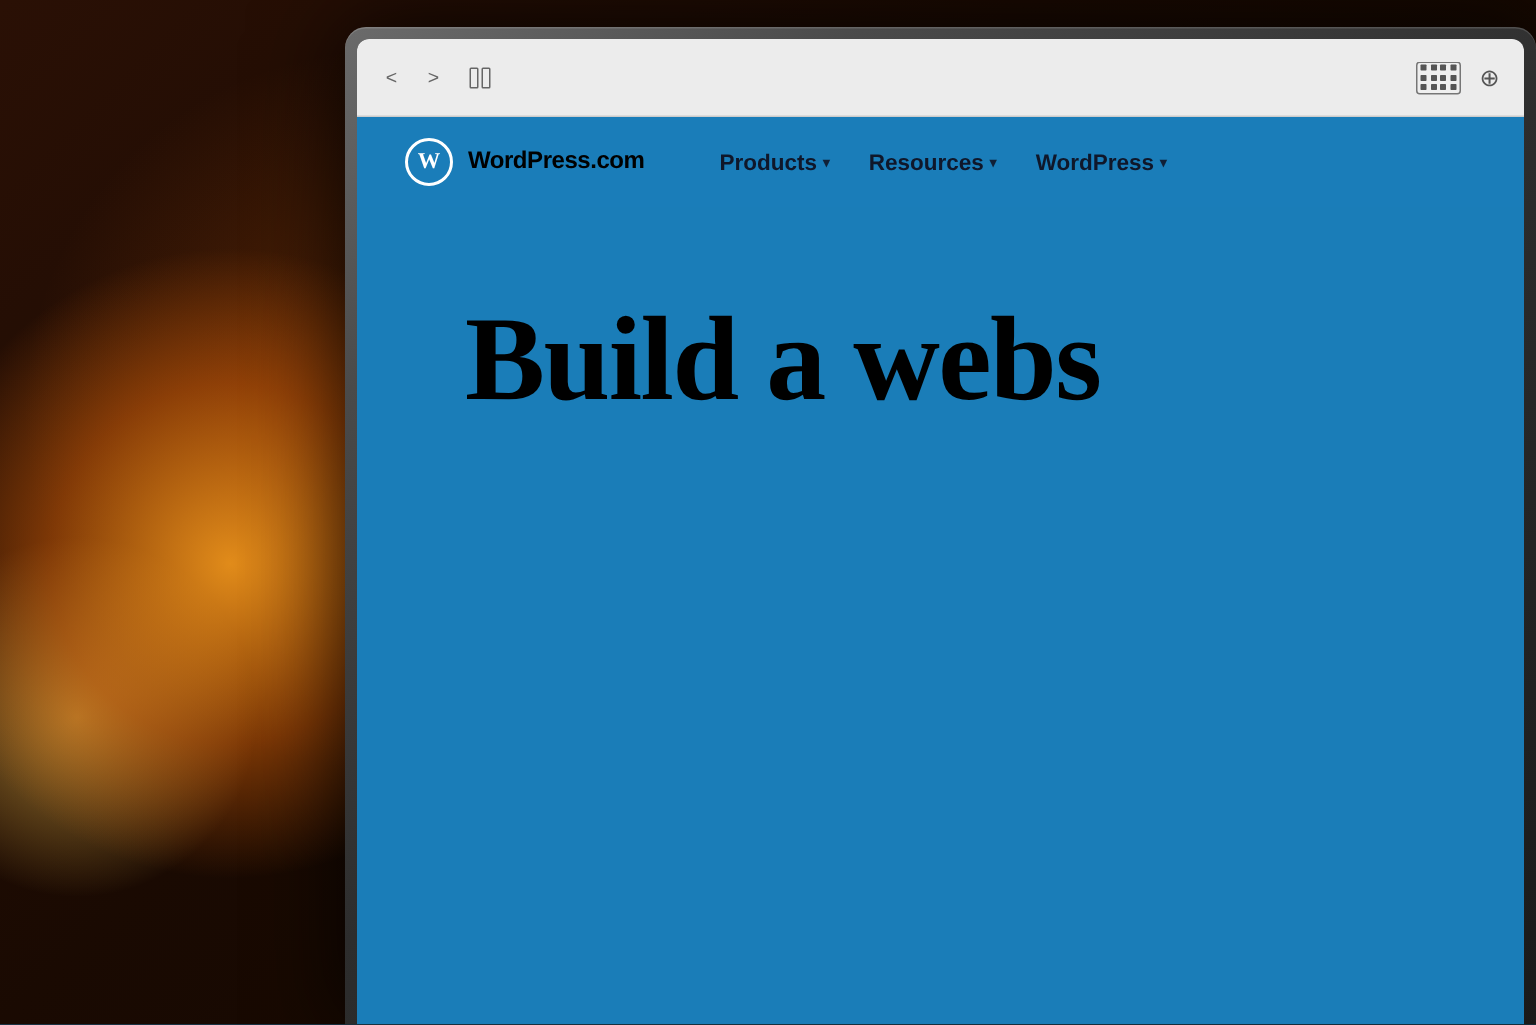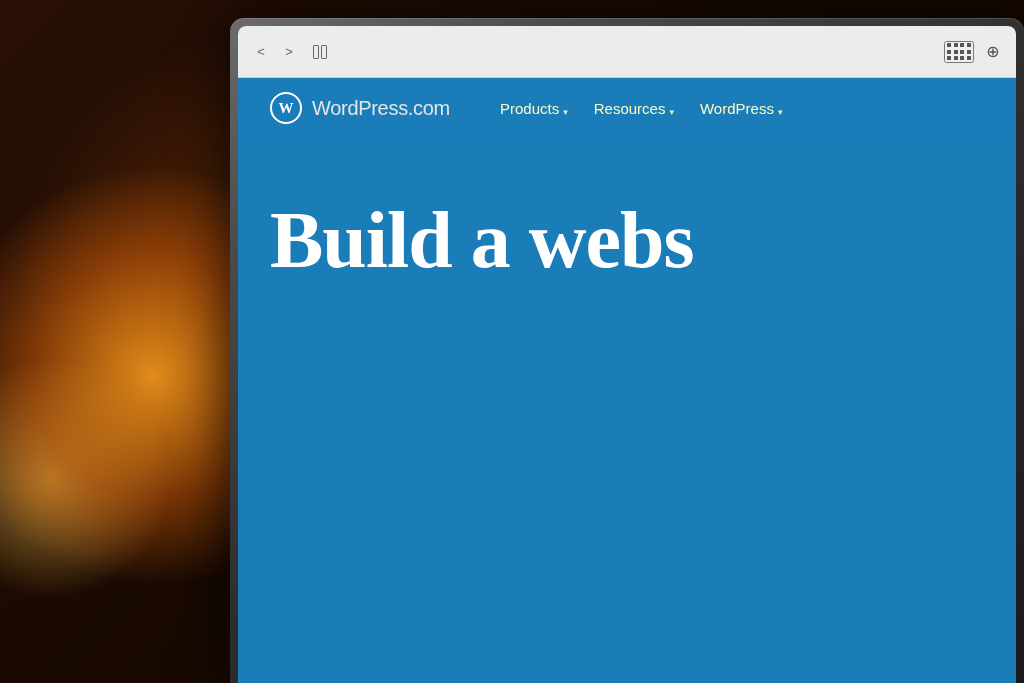--- a/index.html
+++ b/index.html
@@ -156,62 +156,63 @@
       display: flex;
       align-items: center;
       justify-content: center;
       color: white;
       font-size: 15px;
       font-weight: 900;
       font-family: Georgia, serif;
     }
 
     .wp-site-name {
-      color: #e5e5e5;
-      font-size: 20px;
-      font-weight: 400;
+      color: #000000;
+      font-size: 16px;
+      font-weight: 700;
       letter-spacing: -0.3px;
     }
 
     .nav-items {
       display: flex;
       align-items: center;
       gap: 6px;
     }
 
     .nav-item {
-      color: #fef9c3;
+      color: #0f172a;
       font-size: 15px;
-      font-weight: 400;
+      font-weight: 700;
       padding: 6px 10px;
       cursor: pointer;
       display: flex;
-      align-items: flex-end;
+      align-items: center;
       gap: 4px;
       border-radius: 4px;
       white-space: nowrap;
     }
 
     .nav-item .chevron {
       font-size: 9px;
       opacity: 0.9;
     }
 
     
     .hero-section {
       padding: 60px 32px 0 32px;
     }
 
     .hero-title {
-      color: #ffffff;
+      color: #000000;
       font-size: 80px;
       font-weight: 700;
       line-height: 1.05;
       font-family: Georgia, 'Times New Roman', serif;
       letter-spacing: -1px;
+      margin-left: 40px;
     }
 
     
     .dots-grid {
       display: grid;
       grid-template-columns: repeat(4, 4px);
       gap: 2.5px;
     }
     .dot {
       width: 4px;

